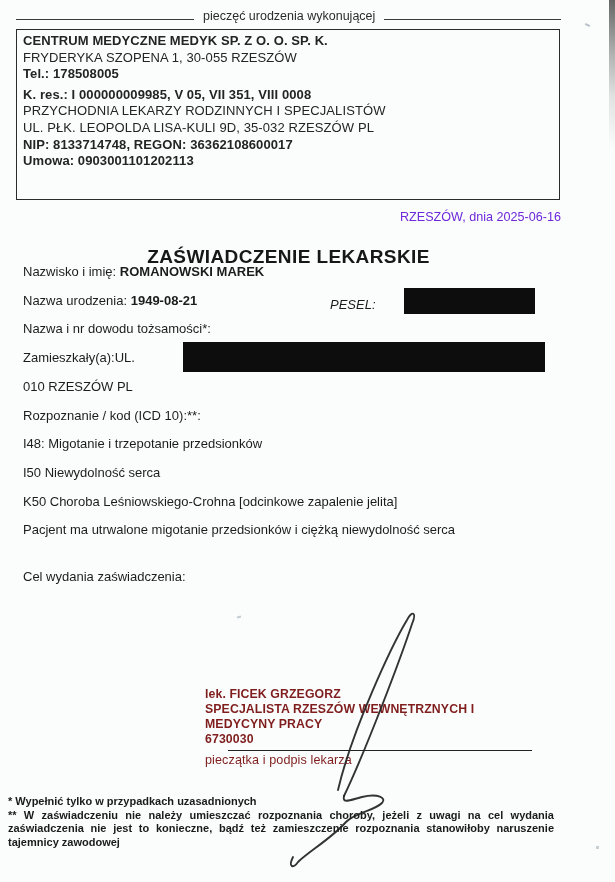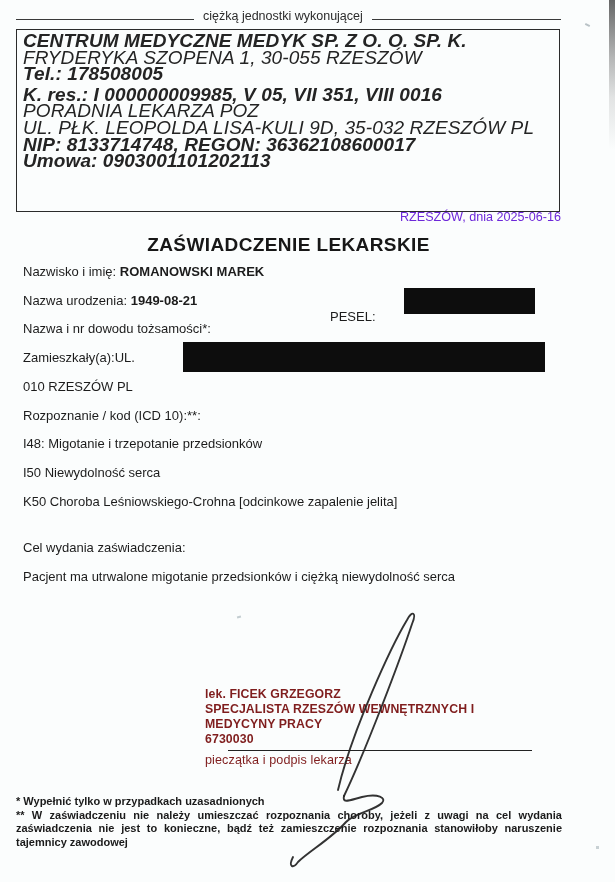--- a/index.html
+++ b/index.html
@@ -21,67 +21,66 @@
   }
   .caption-row .rule{border-bottom:1.6px solid #3a3a3a;margin-bottom:3px;}
   .caption-row .rule.left{flex:0 0 178px;}
   .caption-row .rule.right{flex:1;}
   .caption-row .cap{padding:0 9px;white-space:nowrap;}
 
   
   .stamp-box{
     position:absolute;left:16px;top:29px;width:536px;height:166px;
     border:1.7px solid #2b2b2b;
-    padding:3px 0 12px 6px;
-    font-size:19px;line-height:16.6px;
+    padding:3px 0 0 6px;
+    font-size:13px;line-height:16.6px;
     color:#242424;letter-spacing:.1px;
     background:transparent;
-    font-style:italic;
   }
   .stamp-line{white-space:nowrap;}
   .stamp-line.b{font-weight:bold;}
   .stamp-sep{height:4px;}
 
   .place-date{
     position:absolute;top:210px;left:16px;width:545px;
     text-align:right;font-size:12.6px;color:#6d28d9;
   }
   .title{
-    position:absolute;top:234px;left:16px;width:545px;
+    position:absolute;top:246px;left:16px;width:545px;
     text-align:center;font-size:19px;font-weight:bold;
     letter-spacing:.4px;color:#171717;
   }
 
   
   .body{
     position:absolute;left:23px;top:258px;width:540px;
     font-size:13px;line-height:28.7px;color:#1c1c1c;
   }
   .line{position:relative;}
   .b{font-weight:bold;}
-  .pesel-label{position:absolute;left:307px;top:16px;}
+  .pesel-label{position:absolute;left:307px;top:4px;font-style:italic;}
   .redaction{background:#0d0d0d;position:absolute;}
   .pesel-redaction{left:381px;top:1px;width:131px;height:26px;}
   .addr-redaction{left:160px;top:-2px;width:362px;height:30px;}
   .k50{max-width:486px;}
   .purpose-label{margin-top:18px;}
   .purpose-text{max-width:538px;}
 
   
   .sig-block{
     position:absolute;left:205px;top:687px;width:350px;
     text-align:left;font-size:12.3px;font-weight:bold;
     line-height:15px;color:#7f1d1d;letter-spacing:.1px;
   }
   .sig-rule{margin:3px 0 0 23px;width:304px;border-top:1.8px solid #222;}
   .sig-caption{font-weight:normal;font-size:12.6px;margin-top:2px;}
 
   
   .footnotes{
-    position:absolute;left:16px;top:795px;width:546px;
+    position:absolute;left:8px;top:795px;width:546px;
     font-size:11px;font-weight:bold;line-height:13.6px;color:#1a1a1a;
   }
   .fn2{text-align:justify;}
 
   
   .ink{position:absolute;left:280px;top:600px;width:140px;height:280px;pointer-events:none;}
 
   
   .edge-streak{
     position:absolute;right:0;top:0;width:6px;height:150px;
@@ -91,31 +90,31 @@
   .speck2{position:absolute;left:237px;top:616px;width:4px;height:2px;background:#c3cdd1;transform:rotate(-15deg);}
   .speck3{position:absolute;left:596px;top:846px;width:3px;height:3px;background:#c8d1d4;}
 </style>
 </head>
 <body>
 
 <div class="page">
 
   <div class="caption-row">
     <span class="rule left"></span>
-    <span class="cap">ciężką jednostki wykonującej</span>
+    <span class="cap">pieczęć urodzenia wykonującej</span>
     <span class="rule right"></span>
   </div>
 
   <div class="stamp-box">
     <div class="stamp-line b">CENTRUM MEDYCZNE MEDYK SP. Z O. O. SP. K.</div>
     <div class="stamp-line">FRYDERYKA SZOPENA 1, 30-055 RZESZÓW</div>
     <div class="stamp-line b">Tel.: 178508005</div>
     <div class="stamp-sep"></div>
-    <div class="stamp-line b">K. res.: I 000000009985, V 05, VII 351, VIII 0016</div>
-    <div class="stamp-line">PORADNIA LEKARZA POZ</div>
+    <div class="stamp-line b">K. res.: I 000000009985, V 05, VII 351, VIII 0008</div>
+    <div class="stamp-line">PRZYCHODNIA LEKARZY RODZINNYCH I SPECJALISTÓW</div>
     <div class="stamp-line">UL. PŁK. LEOPOLDA LISA-KULI 9D, 35-032 RZESZÓW PL</div>
     <div class="stamp-line b">NIP: 8133714748, REGON: 36362108600017</div>
     <div class="stamp-line b">Umowa: 0903001101202113</div>
   </div>
 
   <div class="place-date">RZESZÓW, dnia 2025-06-16</div>
 
   <div class="title">ZAŚWIADCZENIE LEKARSKIE</div>
 
   <div class="body">
@@ -134,22 +133,22 @@
     </div>
     <div class="line">
       <span>Zamieszkały(a):UL.</span>
       <span class="redaction addr-redaction"></span>
     </div>
     <div class="line">010 RZESZÓW PL</div>
     <div class="line">Rozpoznanie / kod (ICD 10):**:</div>
     <div class="line">I48: Migotanie i trzepotanie przedsionków</div>
     <div class="line">I50 Niewydolność serca</div>
     <div class="line k50">K50 Choroba Leśniowskiego-Crohna [odcinkowe zapalenie jelita]</div>
+    <div class="line purpose-text">Pacjent ma utrwalone migotanie przedsionków i ciężką niewydolność serca</div>
     <div class="line purpose-label">Cel wydania zaświadczenia:</div>
-    <div class="line purpose-text">Pacjent ma utrwalone migotanie przedsionków i ciężką niewydolność serca</div>
   </div>
 
   <div class="sig-block">
     <div>lek. FICEK GRZEGORZ</div>
     <div>SPECJALISTA RZESZÓW WEWNĘTRZNYCH I</div>
     <div>MEDYCYNY PRACY</div>
     <div>6730030</div>
     <div class="sig-rule"></div>
     <div class="sig-caption">pieczątka i podpis lekarza</div>
   </div>

